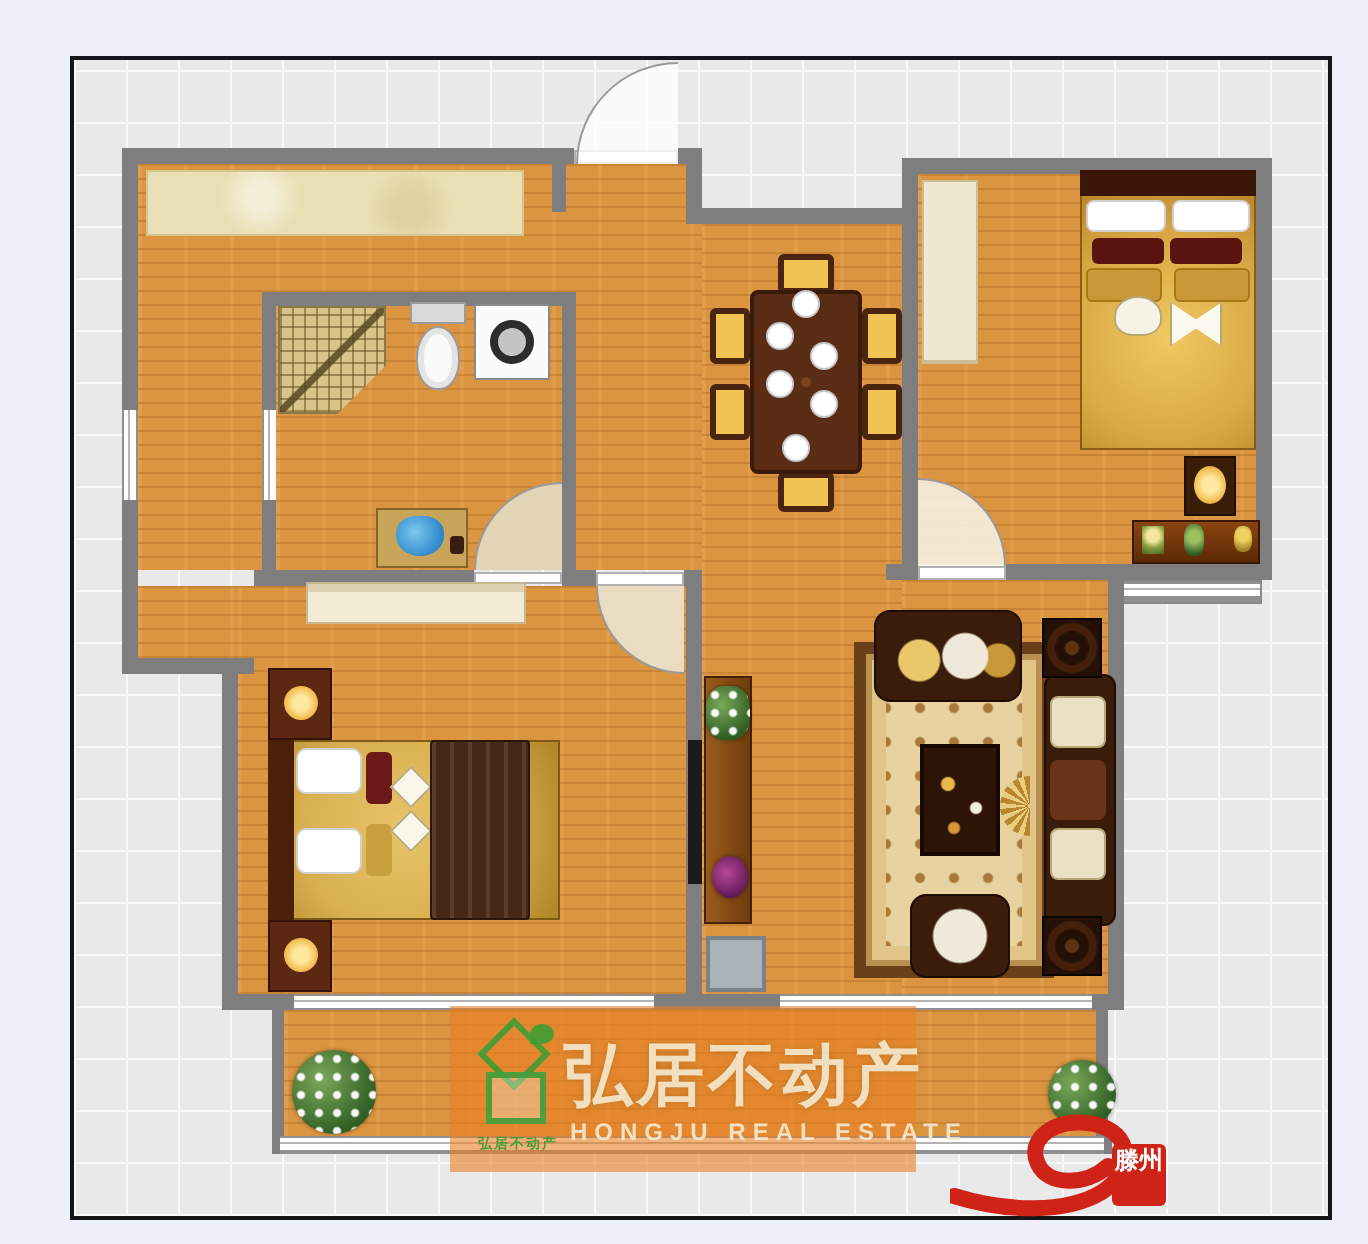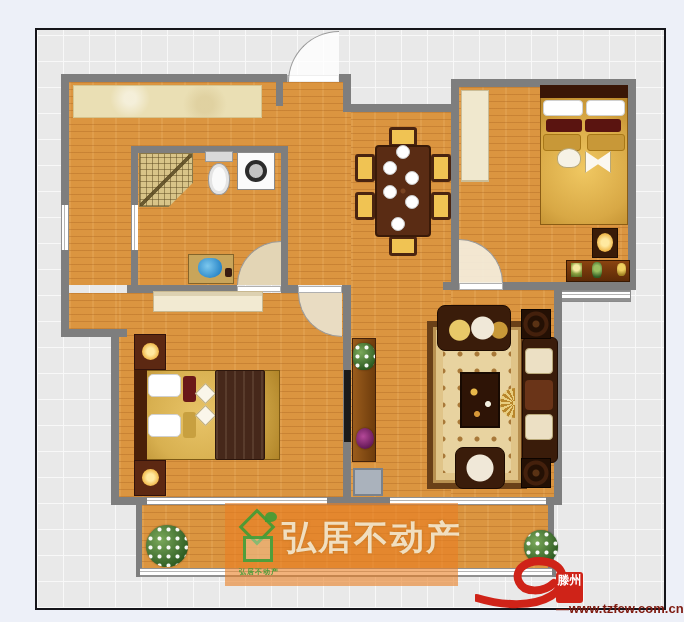--- a/index.html
+++ b/index.html
@@ -167,19 +167,19 @@
   <div class="plant" style="left:524px;top:530px;width:34px;height:34px"></div>
 
   <div style="left:225px;top:503px;width:233px;height:83px;background:rgba(233,126,35,.6)"></div>
   <div style="left:235px;top:512px;width:46px;height:54px">
     <div style="left:9px;top:2px;width:26px;height:26px;border:3px solid rgba(63,156,53,.9);transform:rotate(45deg)"></div>
     <div style="left:8px;top:24px;width:30px;height:26px;border:3px solid rgba(63,156,53,.9);background:rgba(240,244,230,.35)"></div>
     <div style="left:30px;top:0;width:12px;height:10px;border-radius:50% 50% 50% 0;background:rgba(63,156,53,.9)"></div>
   </div>
   <div class="txt" style="left:231px;top:567px;width:56px;font-size:7px;font-weight:bold;color:rgba(63,156,53,.95);letter-spacing:1px;text-align:center">弘居不动产</div>
   <div class="txt cn-big" style="left:282px;top:515px;font-size:34px;letter-spacing:2px">弘居不动产</div>
+  <div class="txt" style="left:285px;top:559px;font-size:12px;font-weight:bold;letter-spacing:3.5px;color:rgba(244,231,205,.92)">HONGJU REAL ESTATE</div>
 
   <svg style="left:475px;top:552px" width="95" height="62" viewBox="0 0 95 62">
     <path d="M2 46 C 28 54, 58 55, 76 44 C 92 34, 92 14, 72 10 C 52 6, 38 18, 44 30 C 49 41, 68 41, 79 31" fill="none" stroke="#cf2318" stroke-width="8" stroke-linecap="round"></path>
   </svg>
   <div style="left:556px;top:572px;width:27px;height:31px;background:#cf2318;border-radius:3px;color:#fff;font-size:12px;font-weight:bold;line-height:1.15;text-align:center;padding-top:2px;word-break:break-all">滕州</div>
-  <div class="txt" style="left:556px;top:601px;font-size:13px;font-weight:bold;color:#7e1a10">—www.tzfcw.com.cn</div>
 </div>
 
 </body></html>

